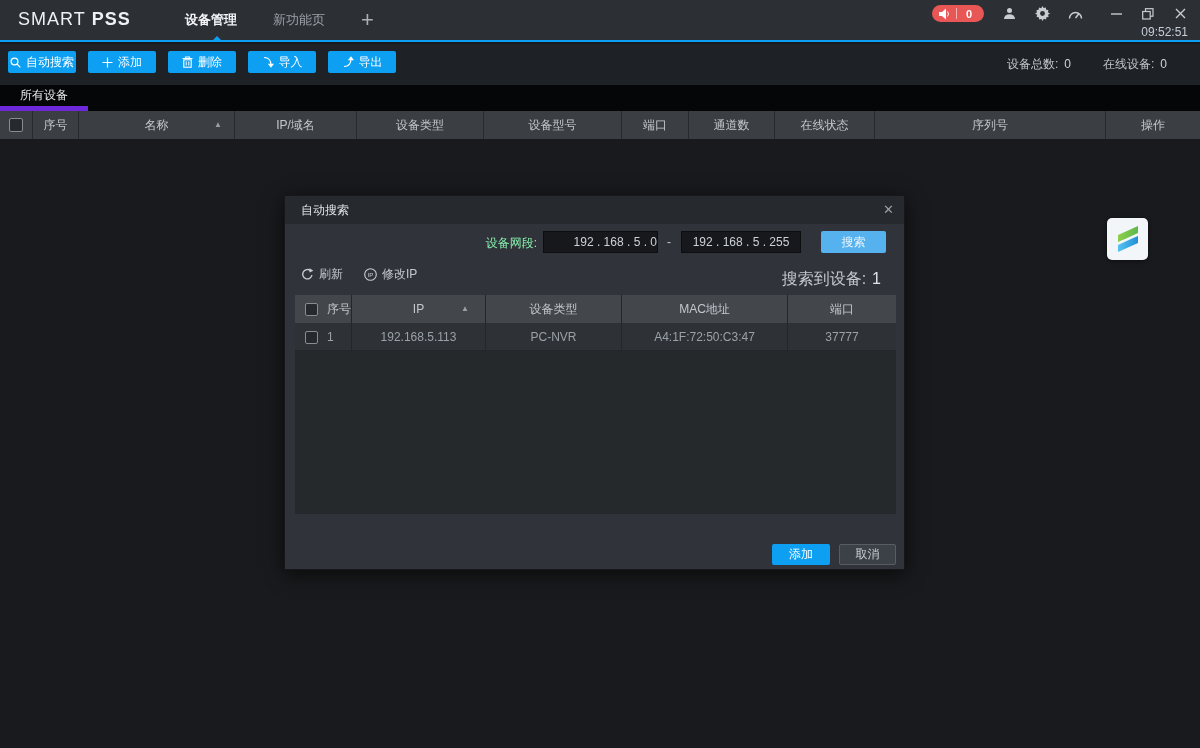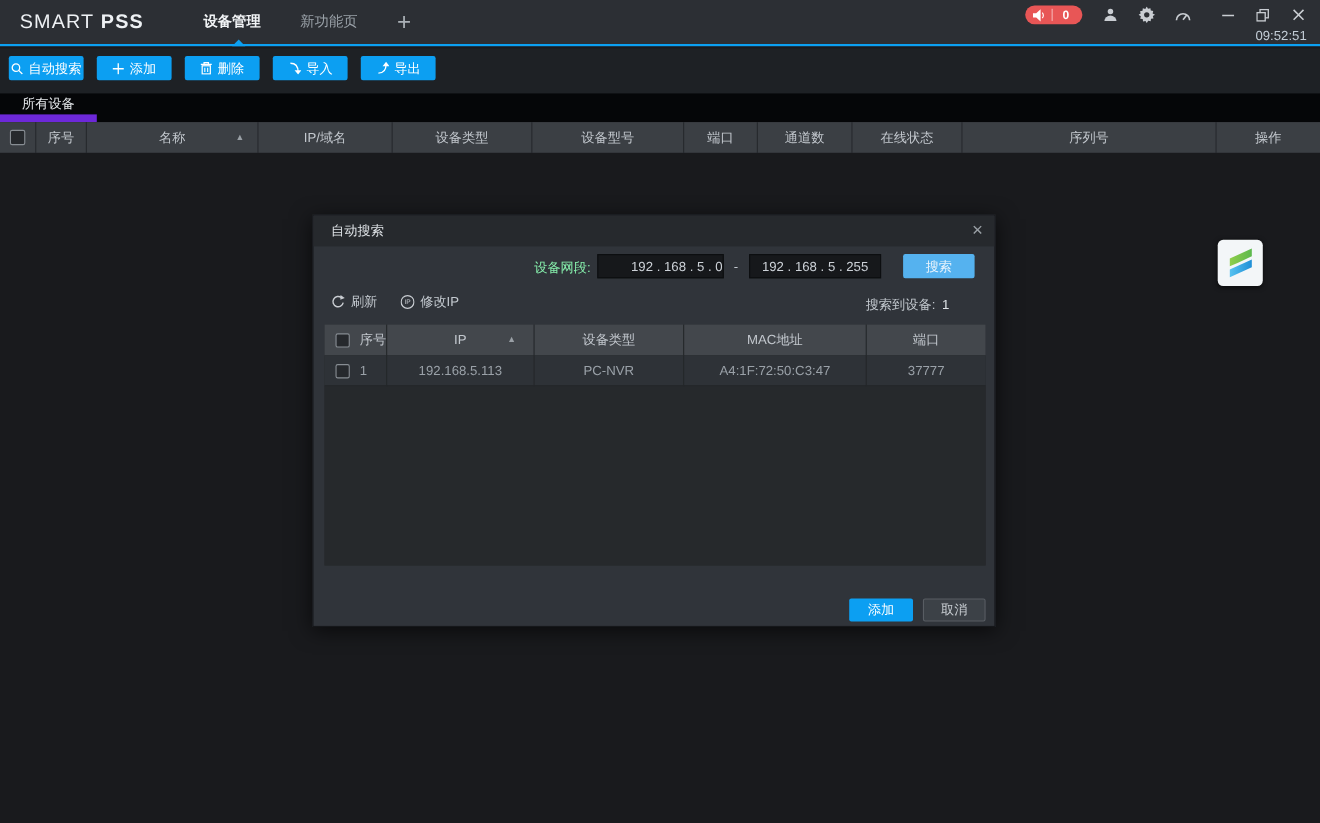--- a/index.html
+++ b/index.html
@@ -48,21 +48,21 @@
     font-family:inherit; cursor:pointer;
   }
   .stats { position:absolute; right:33px; top:0; height:41px; display:flex; align-items:center; gap:32px; font-size:12px; color:#c3c9cf; }
   .stat b { font-weight:400; margin-left:6px; color:#cfd5db; }
 
   
   .tabstrip { position:absolute; left:0; top:85px; width:1200px; height:26px; background:#050608; }
   .devtab {
     position:absolute; left:0; top:0; width:88px; height:26px;
     display:flex; align-items:center; justify-content:center;
-    font-size:12px; color:#e8ebee; border-bottom:7px solid #6d28d9;
+    font-size:12px; color:#e8ebee; border-bottom:5px solid #6d28d9;
   }
 
   
   .gridheader { position:absolute; left:0; top:111px; width:1200px; height:28px; background:#3b3f44; display:flex; }
   .gh-cell {
     position:relative; height:28px; display:flex; align-items:center; justify-content:center;
     font-size:12px; color:#c3c8ce; border-right:1px solid #26292d; flex:none;
   }
   .gh-cell:last-child { border-right:none; }
   .sort-tri { position:absolute; right:12px; top:10px; font-size:8px; color:#9aa0a6; line-height:8px; }
@@ -97,21 +97,21 @@
     position:absolute; top:35px; height:22px; background:#16181b; border:1px solid #0c0e10;
     color:#ccd1d7; font-size:12px; text-align:center; font-family:inherit;
   }
   .ip-dash { position:absolute; left:376px; top:39px; width:16px; text-align:center; font-size:12px; color:#c3c9cf; }
   .m-search-btn {
     position:absolute; left:536px; top:35px; width:65px; height:22px;
     background:#55b2ef; border:none; border-radius:2px; color:#eaf4fc; font-size:12px; font-family:inherit; cursor:pointer;
   }
   .m-actions { position:absolute; left:16px; top:70px; display:flex; gap:21px; }
   .m-action { display:flex; align-items:center; gap:5px; font-size:12px; color:#c3c9cf; cursor:pointer; }
-  .m-found { position:absolute; right:41px; top:73px; font-size:12px; color:#c3c9cf; }
+  .m-found { position:absolute; right:23px; top:73px; font-size:16px; color:#c3c9cf; }
   .m-found b { font-weight:400; color:#dfe3e7; margin-left:6px; }
 
   .m-table { position:absolute; left:10px; top:99px; width:601px; height:219px; display:flex; flex-direction:column; background:#26292c; }
   .mt-row { display:flex; height:28px; flex:none; }
   .mt-row.head { background:#43474c; }
   .mt-row.data { background:#2e3237; border-bottom:1px solid #24272a; }
   .mt-cell {
     position:relative; height:28px; display:flex; align-items:center; justify-content:center;
     font-size:12px; border-right:1px solid #24272a; flex:none;
   }
@@ -237,20 +237,24 @@
       </button>
       <button class="tool-btn">
         <span class="tb-icon" style="width:12px;height:12px;">
           <svg width="12" height="12" viewBox="0 0 12 12">
               <path d="M2 10.5 C7.5 10.5 9 7.5 9 2.5" stroke="#fff" stroke-width="1.2" fill="none"></path>
               <polygon points="9,0.2 5.8,4.2 12,4.2" fill="#fff"></polygon>
             </svg>
         </span>
         <span>导出</span>
       </button>
+    </div>
+    <div class="stats">
+      <span class="stat"><span>设备总数:</span><b>0</b></span>
+      <span class="stat"><span>在线设备:</span><b>0</b></span>
     </div>
   </div>
 
   <div class="tabstrip">
     <div class="devtab">所有设备</div>
   </div>
 
   <div class="gridheader">
     <div class="gh-cell" style="width:33px;">
       <span class="checkbox"></span>

